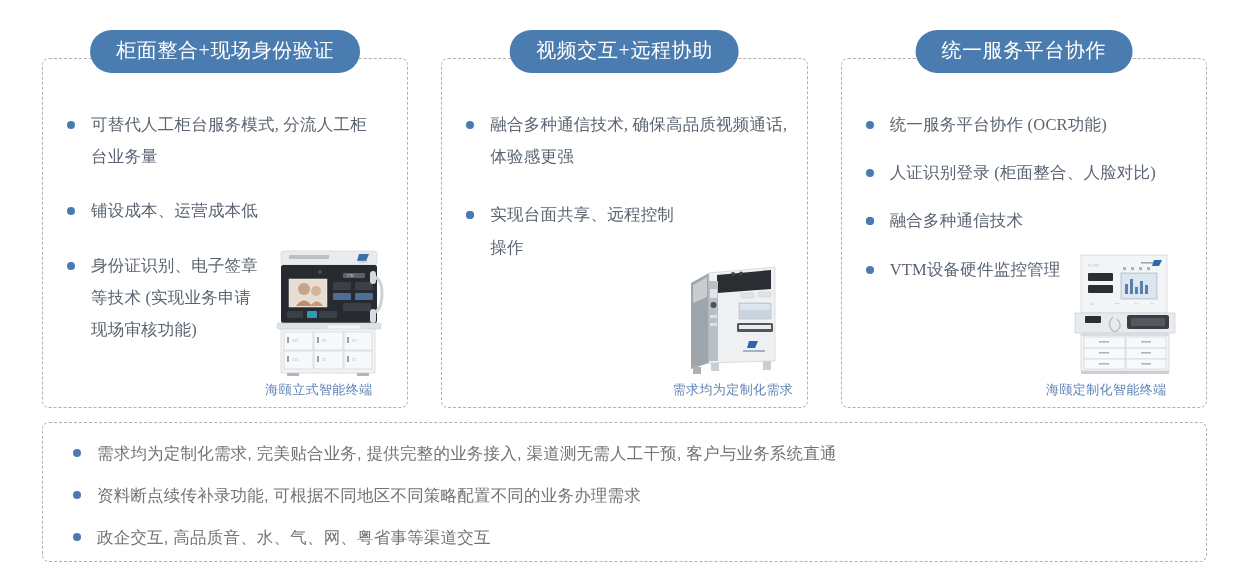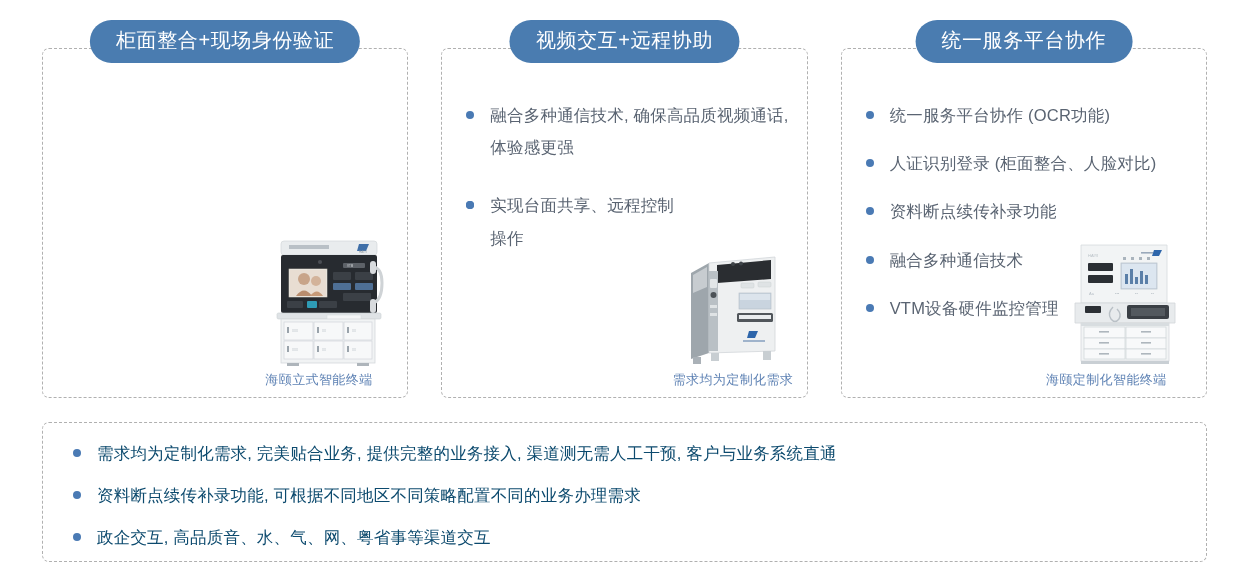--- a/index.html
+++ b/index.html
@@ -8,23 +8,24 @@
     background:#ffffff;
     font-family:"Liberation Sans","DejaVu Sans",sans-serif;
     overflow:hidden;
     position:relative;
   }
   .canvas{position:absolute;inset:0;}
 
   
   .columns{
     position:absolute;
-    left:42px; top:48px; right:34px; height:350px;
+    left:42px; top:58px; right:34px; height:350px;
     display:flex;
     gap:33px;
+    font-family:Liberation Serif, serif;
   }
   .col{
     position:relative;
     flex:1 1 0;
     border:1.6px dashed #b0b0b0;
     border-radius:7px;
     box-sizing:border-box;
   }
   .pill{
     position:absolute;
@@ -104,41 +105,48 @@
     border:1.6px dashed #b0b0b0;
     border-radius:7px;
     box-sizing:border-box;
     padding:18px 20px 0 22px;
   }
   .bottom ul{list-style:none;margin:0;padding:0;}
   .bottom ul li{
     position:relative;
     padding-left:32px;
     margin-bottom:17px;
-    color:#0c4a6e;
+    color:#737373;
     font-size:16.5px;
     line-height:1.5;
     letter-spacing:.2px;
   }
   .bottom ul li .dot{
     position:absolute;
     left:8px;top:8px;
     width:8px;height:8px;border-radius:50%;
     background:#4a7ab4;
   }
 </style>
 </head>
 <body>
 
 <div class="canvas">
 
   <div class="columns">
 
     <div class="col col1">
       <div class="pill">柜面整合+现场身份验证</div>
+      <div class="col-body">
+        <ul class="bullets">
+          <li><span class="dot"></span><span>可替代人工柜台服务模式, 分流人工柜台业务量</span></li>
+          <li><span class="dot"></span><span>铺设成本、运营成本低</span></li>
+          <li><span class="dot"></span><span>身份证识别、电子签章等技术 (实现业务申请现场审核功能)</span></li>
+        </ul>
+      </div>
       <div class="figure fig1">
         <svg class="dev-svg" width="126" height="130" viewBox="0 0 126 130">
 
           <rect x="14" y="2" width="96" height="14" rx="3" fill="#e9ecee" stroke="#d3d7da" stroke-width="0.7"></rect>
           <rect x="22" y="6" width="40" height="4" fill="#b9c0c6"></rect>
           <path d="M92 5 l10 0 l-3 7 l-9 0 z" fill="#3f6fa8"></path>
           <text x="92" y="14" font-size="3" fill="#8d979f">HAIYI</text>
 
           <rect x="14" y="16" width="96" height="58" rx="2" fill="#272b30"></rect>
 
@@ -249,21 +257,21 @@
         <div class="caption">需求均为定制化需求</div>
       </div>
     </div>
 
     <div class="col col3">
       <div class="pill">统一服务平台协作</div>
       <div class="col-body">
         <ul class="bullets">
           <li><span class="dot"></span><span>统一服务平台协作 (OCR功能)</span></li>
           <li><span class="dot"></span><span>人证识别登录 (柜面整合、人脸对比)</span></li>
-          <li><span class="dot"></span><span>资料断点续传补录功能</span></li>
+          <li><span class="dot"></span></li>
           <li><span class="dot"></span><span>融合多种通信技术</span></li>
           <li><span class="dot"></span><span>VTM设备硬件监控管理</span></li>
         </ul>
       </div>
       <div class="figure fig3">
         <svg class="dev-svg" width="132" height="128" viewBox="0 0 132 128">
 
           <path d="M26 4 L112 4 L112 62 L26 62 Z" fill="#f2f4f5" stroke="#d6dadd" stroke-width="0.8"></path>
 
           <path d="M99 9 l8 0 l-3 6 l-7 0 z" fill="#2e66ab"></path>

